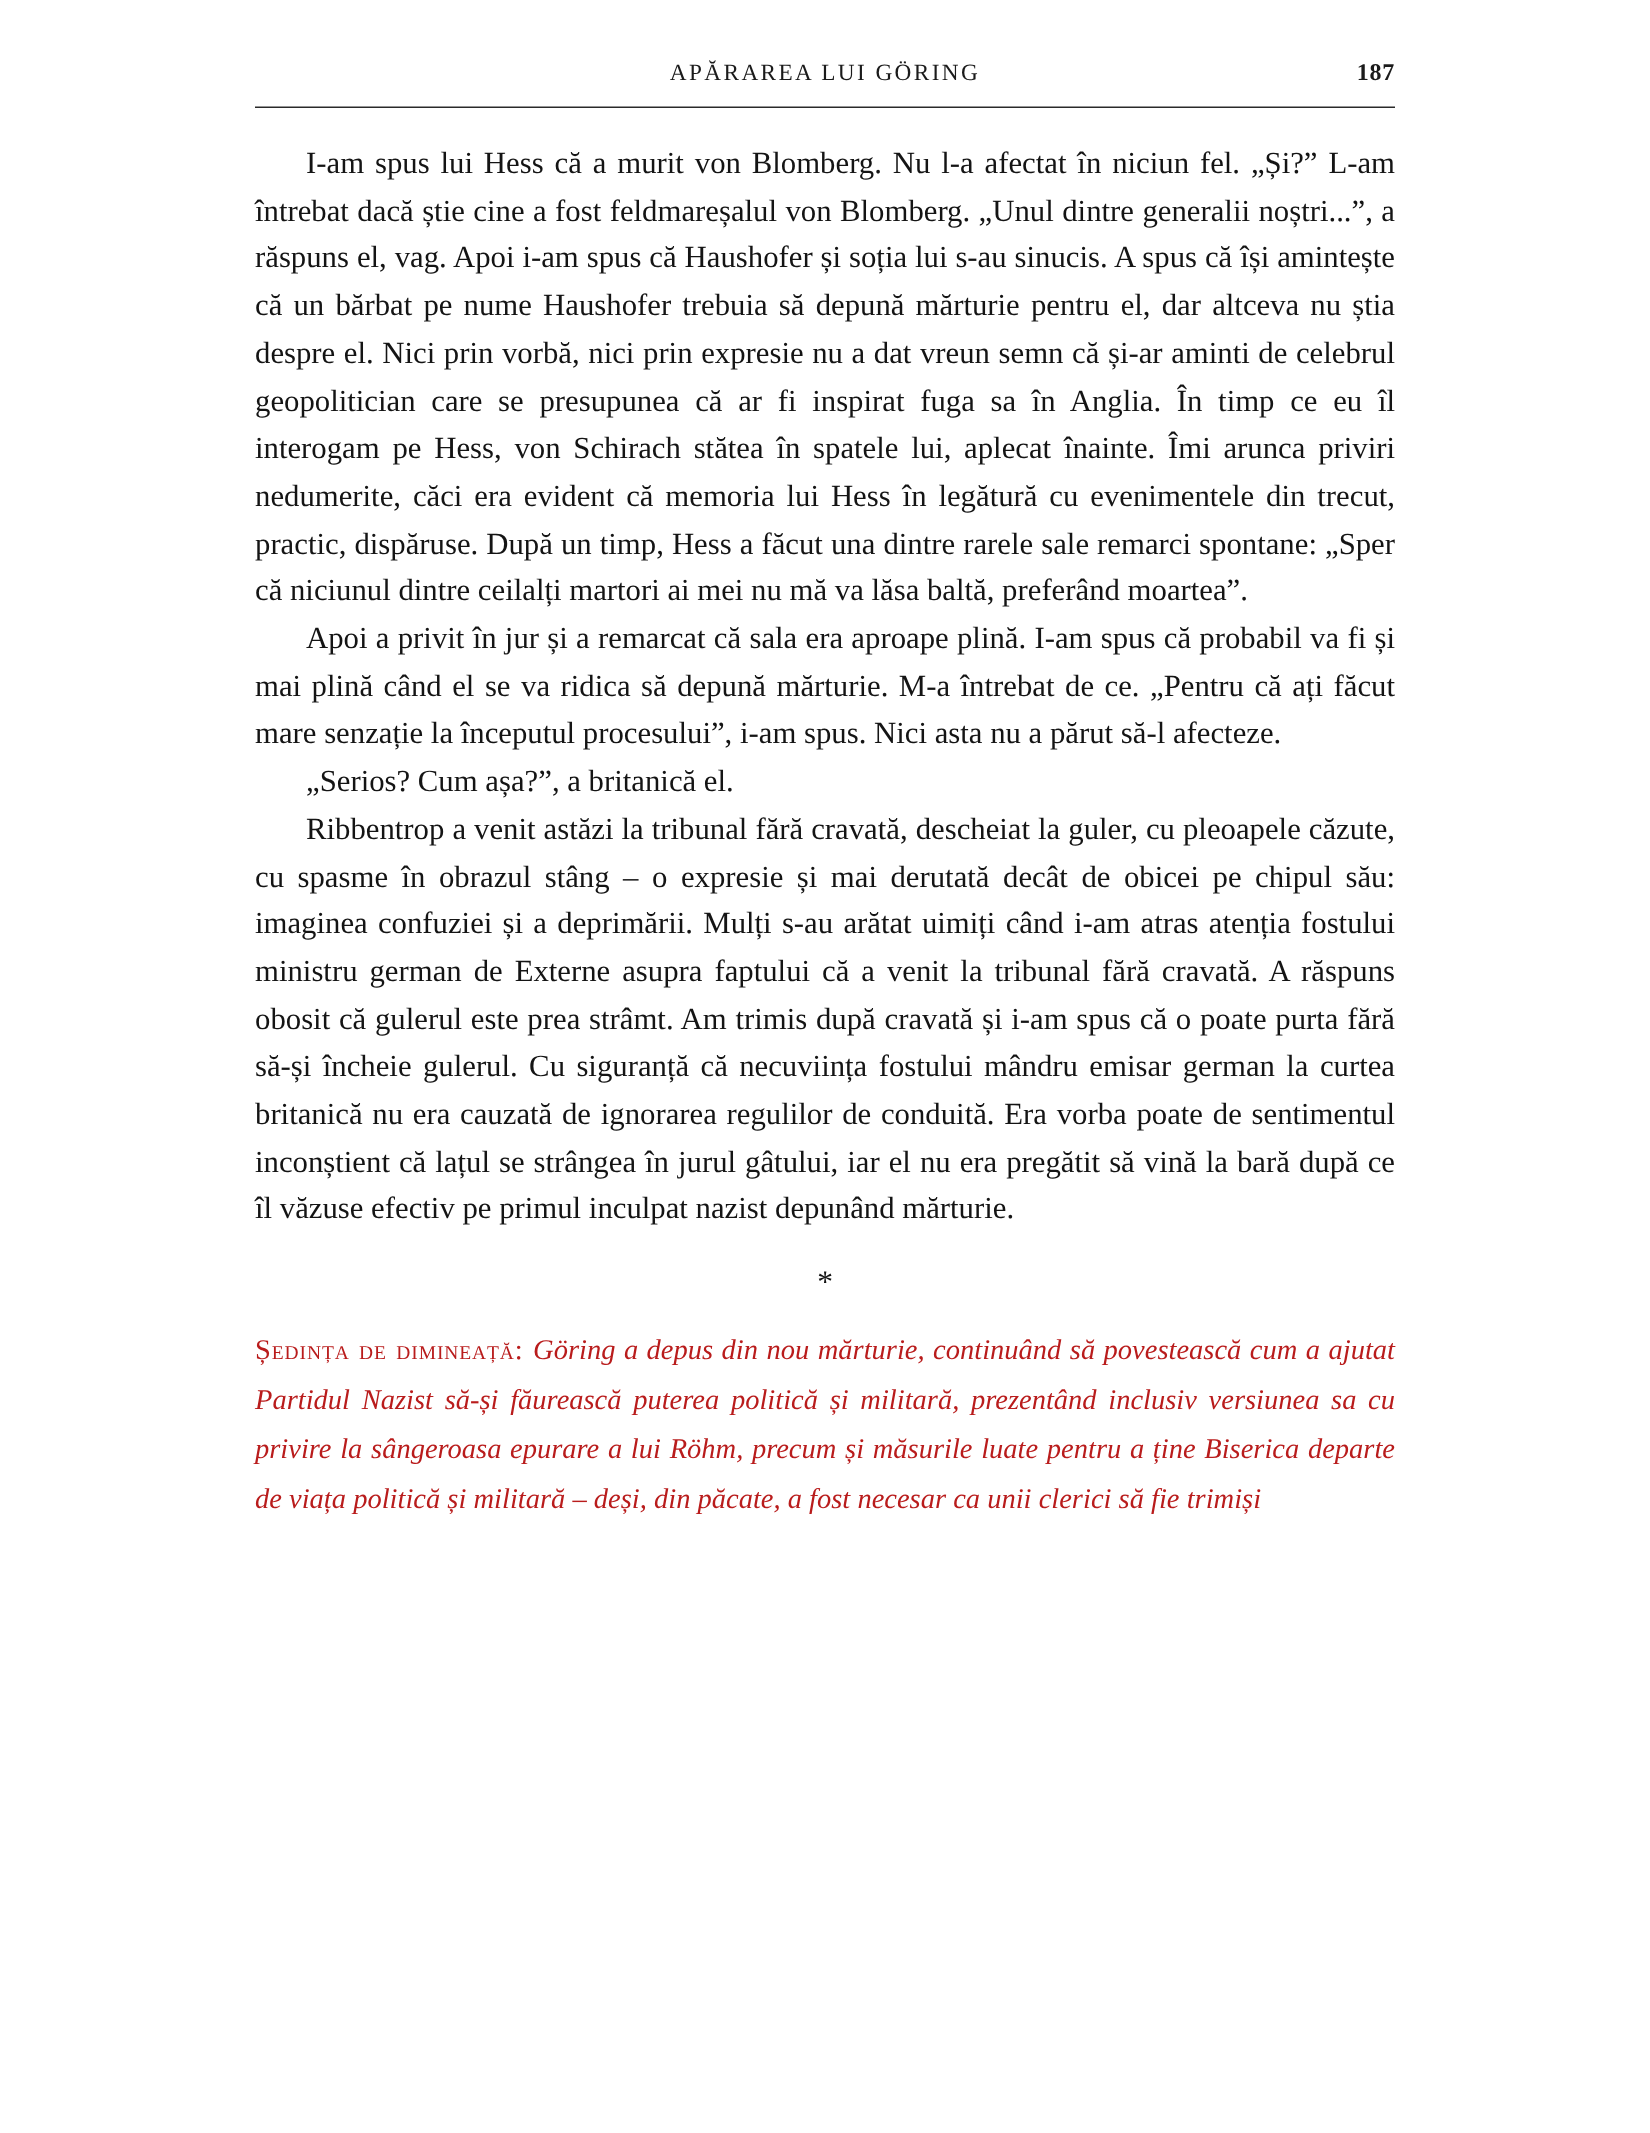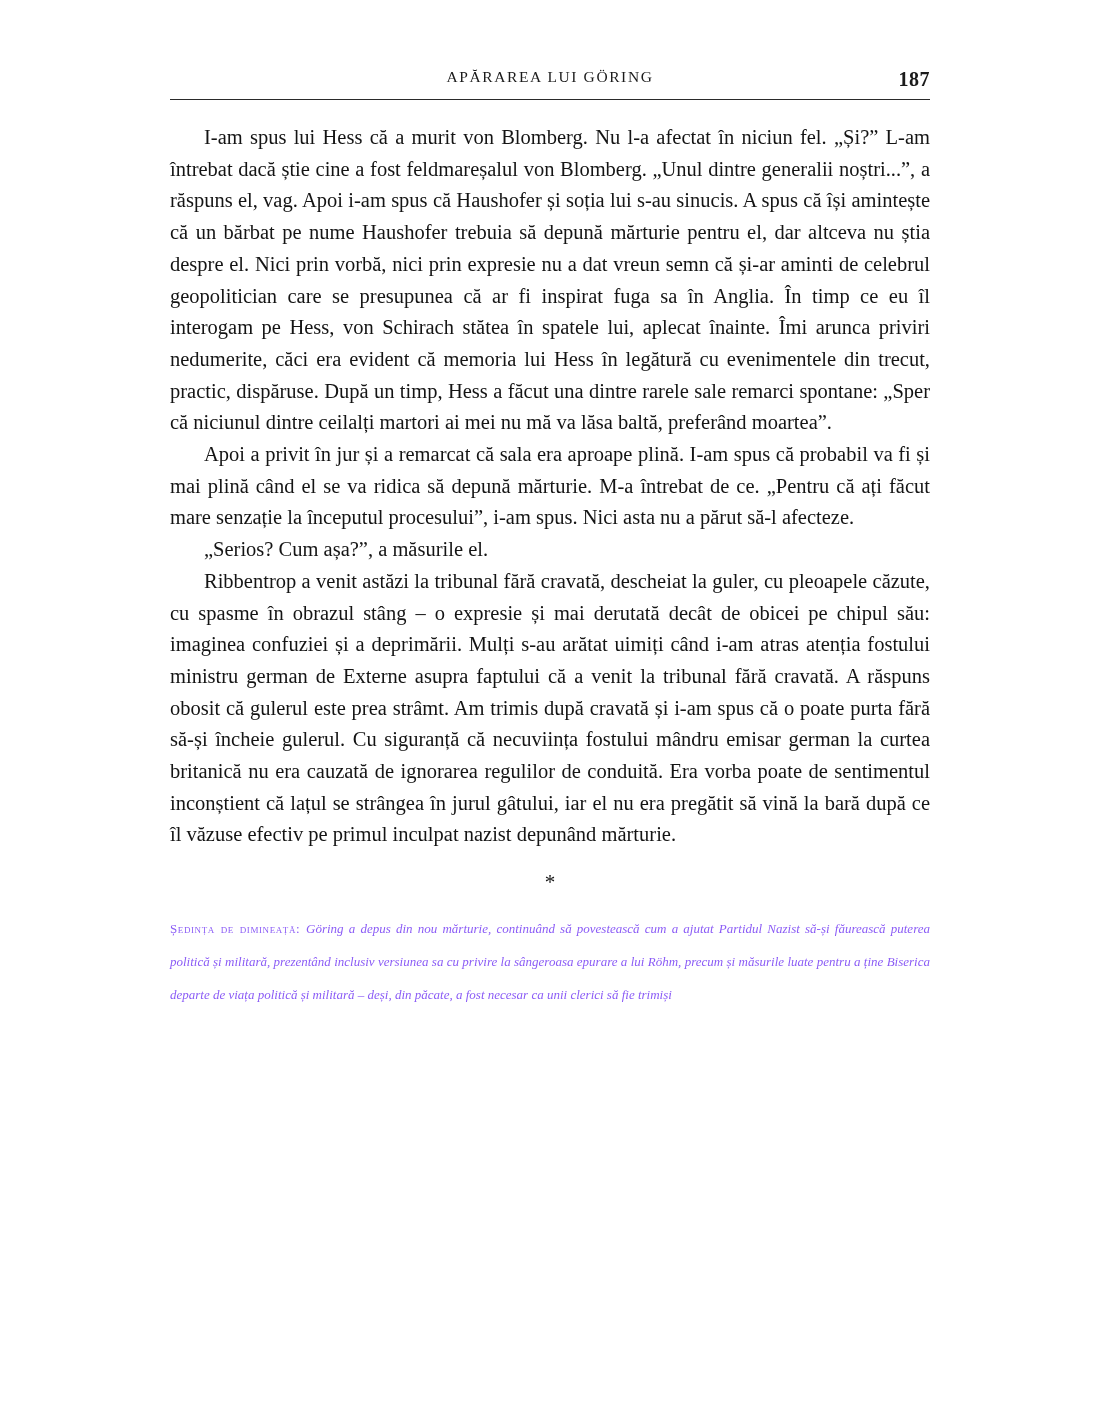--- a/index.html
+++ b/index.html
@@ -6,21 +6,21 @@
     margin: 0;
     padding: 0;
     background: #ffffff;
   }
   .page {
     position: relative;
     width: 1100px;
     height: 1422px;
     box-sizing: border-box;
     background: #ffffff;
-    padding: 68px 170px 0 170px;
+    padding: 40px 170px 0 170px;
     font-family: "Liberation Serif", "DejaVu Serif", serif;
     color: #111111;
     overflow: hidden;
   }
   .running-head {
     position: relative;
     border-bottom: 1.5px solid #2a2a2a;
     padding-bottom: 11px;
     margin-bottom: 22px;
     height: 20px;
@@ -30,21 +30,21 @@
     text-align: center;
     font-size: 15.5px;
     letter-spacing: 1.6px;
     font-weight: 400;
     color: #1b1b1b;
   }
   .running-head .head-page {
     position: absolute;
     right: 0;
     top: 0;
-    font-size: 20px;
+    font-size: 16px;
     font-weight: 700;
     letter-spacing: 0.5px;
     color: #1b1b1b;
   }
   .body-text p {
     margin: 0;
     font-size: 20.5px;
     line-height: 31.7px;
     text-align: justify;
     color: #141414;
@@ -55,24 +55,24 @@
   .star-sep {
     text-align: center;
     font-size: 21px;
     line-height: 21px;
     margin-top: 21px;
     margin-bottom: 19px;
     color: #141414;
   }
   .session-para {
     margin: 0;
-    font-size: 13px;
+    font-size: 19px;
     line-height: 33px;
     text-align: justify;
-    color: #8b5cf6;
+    color: #b91c1c;
   }
   .session-lead {
     font-variant: small-caps;
     font-style: normal;
     letter-spacing: 0.6px;
   }
   .session-text {
     font-style: italic;
   }
 </style>
@@ -82,21 +82,21 @@
 <div class="page">
 
   <div class="running-head">
     <span class="head-title">APĂRAREA LUI GÖRING</span>
     <span class="head-page">187</span>
   </div>
 
   <div class="body-text">
     <p class="indent">I-am spus lui Hess că a murit von Blomberg. Nu l-a afectat în niciun fel. „Și?” L-am întrebat dacă știe cine a fost feldmareșalul von Blomberg. „Unul dintre generalii noștri...”, a răspuns el, vag. Apoi i-am spus că Haushofer și soția lui s-au sinucis. A spus că își amintește că un bărbat pe nume Haushofer trebuia să depună mărturie pentru el, dar altceva nu știa despre el. Nici prin vorbă, nici prin expresie nu a dat vreun semn că și-ar aminti de celebrul geopolitician care se presupunea că ar fi inspirat fuga sa în Anglia. În timp ce eu îl interogam pe Hess, von Schirach stătea în spatele lui, aplecat înainte. Îmi arunca priviri nedumerite, căci era evident că memoria lui Hess în legătură cu evenimentele din trecut, practic, dispăruse. După un timp, Hess a făcut una dintre rarele sale remarci spontane: „Sper că niciunul dintre ceilalți martori ai mei nu mă va lăsa baltă, preferând moartea”.</p>
     <p class="indent">Apoi a privit în jur și a remarcat că sala era aproape plină. I-am spus că probabil va fi și mai plină când el se va ridica să depună mărturie. M-a întrebat de ce. „Pentru că ați făcut mare senzație la începutul procesului”, i-am spus. Nici asta nu a părut să-l afecteze.</p>
-    <p class="indent">„Serios? Cum așa?”, a măsurile el.</p>
+    <p class="indent">„Serios? Cum așa?”, a britanică el.</p>
     <p class="indent">Ribbentrop a venit astăzi la tribunal fără cravată, descheiat la guler, cu pleoapele căzute, cu spasme în obrazul stâng – o expresie și mai derutată decât de obicei pe chipul său: imaginea confuziei și a deprimării. Mulți s-au arătat uimiți când i-am atras atenția fostului ministru german de Externe asupra faptului că a venit la tribunal fără cravată. A răspuns obosit că gulerul este prea strâmt. Am trimis după cravată și i-am spus că o poate purta fără să-și încheie gulerul. Cu siguranță că necuviința fostului mândru emisar german la curtea britanică nu era cauzată de ignorarea regulilor de conduită. Era vorba poate de sentimentul inconștient că lațul se strângea în jurul gâtului, iar el nu era pregătit să vină la bară după ce îl văzuse efectiv pe primul inculpat nazist depunând mărturie.</p>
   </div>
 
   <div class="star-sep">*</div>
 
   <p class="session-para">
     <span class="session-lead">Ședința de dimineață: </span><span class="session-text">Göring a depus din nou mărturie, continuând să povestească cum a ajutat Partidul Nazist să-și făurească puterea politică și militară, prezentând inclusiv versiunea sa cu privire la sângeroasa epurare a lui Röhm, precum și măsurile luate pentru a ține Biserica departe de viața politică și militară – deși, din păcate, a fost necesar ca unii clerici să fie trimiși</span>
   </p>
 
 </div>

